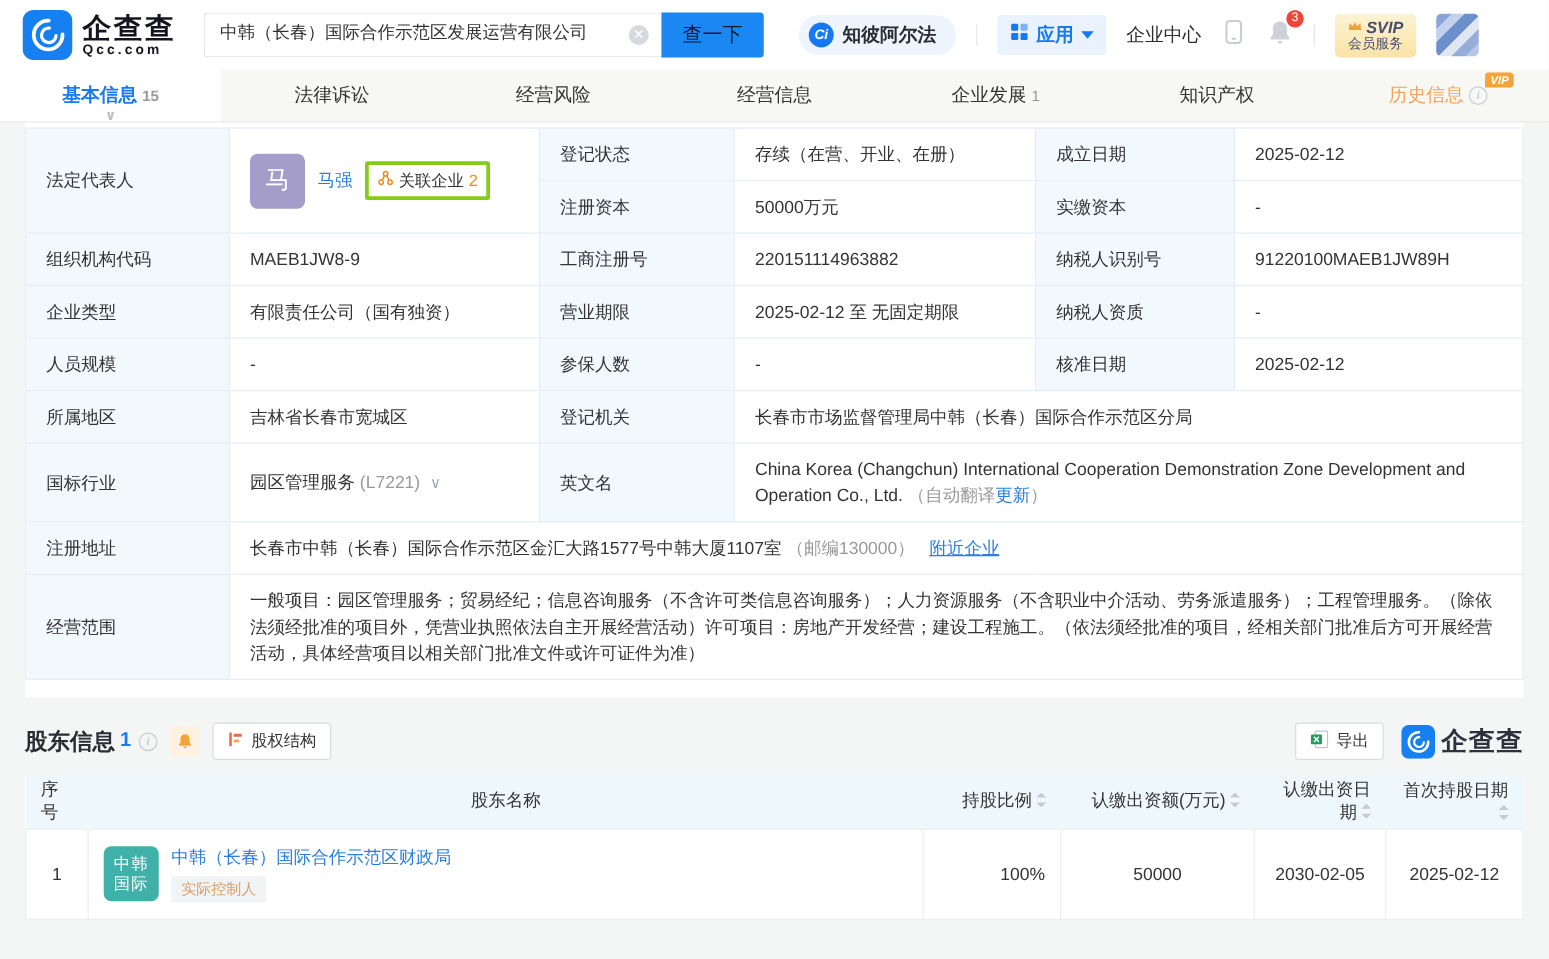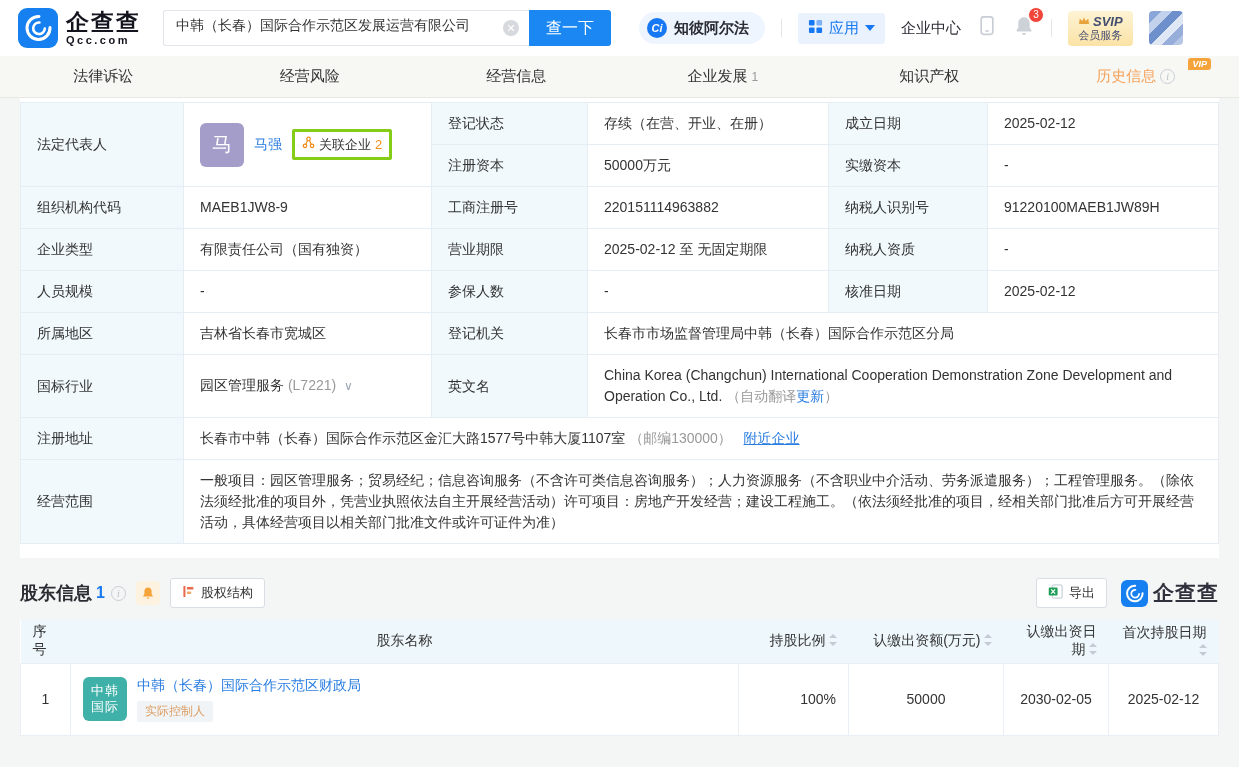--- a/index.html
+++ b/index.html
@@ -13,30 +13,30 @@
   .logo-icon svg { display:block; }
   .brand-cn { font-size:23px; font-weight:bold; color:#14141e; letter-spacing:2px; line-height:24px; }
   .brand-en { font-size:11px; font-weight:bold; color:#14141e; letter-spacing:2.5px; line-height:12px; }
   .slogan { background:#e2241d; color:#fff; font-size:12px; font-weight:bold; padding:4px 7px; line-height:16px; white-space:nowrap; }
   .search { display:flex; align-items:center; }
   .search-box { position:relative; }
   .search input { width:366px; height:36px; border:1px solid #e3e6ea; border-right:none; border-radius:3px 0 0 3px;
     padding:0 34px 4px 12px; font-size:14px; color:#333; outline:none; font-family:inherit; }
   .clear-ic { position:absolute; right:10px; top:10px; width:16px; height:16px; border-radius:50%; background:#d6dade;
     color:#fff; font-size:11px; line-height:16px; text-align:center; cursor:pointer; }
-  .search-btn { width:82px; height:36px; background:#1a87f2; color:#ffffff; border:none; border-radius:0 3px 3px 0;
+  .search-btn { width:82px; height:36px; background:#1a87f2; color:#0f172a; border:none; border-radius:0 3px 3px 0;
     font-size:16px; cursor:pointer; font-family:inherit;text-align:center; }
   .hnav { display:flex; align-items:center; margin-left:28px; gap:16px; flex:1; }
   .zhibi { display:flex; align-items:center; gap:7px; background:#eef5fe; border-radius:18px; padding:6px 16px 6px 8px; cursor:pointer; }
   .ci-ic { width:20px; height:20px; border-radius:50%; background:#1678f2; color:#fff; font-size:11px; font-weight:bold;
     line-height:20px; text-align:center; font-style:italic; }
   .zhibi span.t { font-size:15px; color:#2b2b33; font-weight:bold; }
   .vdiv { width:1px; height:18px; background:#e4e7ea; }
   .apps { display:flex; align-items:center; gap:6px; background:#e9f2fd; border-radius:3px; padding:6px 10px; cursor:pointer; }
-  .apps .t { color:#1678f2; font-size:15px; font-weight:normal; }
+  .apps .t { color:#1678f2; font-size:15px; font-weight:bold; }
   .caret { width:0; height:0; border-left:5px solid transparent; border-right:5px solid transparent; border-top:6px solid #1678f2; }
   .entc { font-size:15px; color:#2b2b33; cursor:pointer; }
   .bell-wrap { position:relative; cursor:pointer; }
   .badge { position:absolute; top:-8px; right:-9px; min-width:16px; height:16px; background:#f0453a; border:1px solid #fff;
     border-radius:9px; color:#fff; font-size:10px; line-height:14px; text-align:center; padding:0 3px; }
   .svip { background:linear-gradient(180deg,#fdf3d4,#fbe3a6); border-radius:4px; padding:4px 10px; text-align:center; cursor:pointer; }
   .svip .l1 { display:flex; align-items:center; gap:3px; font-size:13px; font-weight:bold; font-style:italic; color:#454d70; line-height:13px; }
   .svip .l2 { font-size:11px; color:#454d70; line-height:13px; margin-top:1px; }
   .havatar { width:34px; height:34px; border-radius:4px;
     background:linear-gradient(135deg,#8aa6d8 0 18%,#c3d2ec 18% 34%,#6d8fcb 34% 52%,#dfe7f4 52% 68%,#97aedb 68% 84%,#b6c7e6 84%); }
@@ -168,20 +168,25 @@
         </span>
         <span>SVIP</span>
       </div>
       <div class="l2">会员服务</div>
     </div>
     <span class="havatar"></span>
   </div>
 </div>
 
 <div class="tabs">
+  <div class="tab active">
+    <span>基本信息</span>
+      <span class="cnt">15</span>
+    <span class="chev">∨</span>
+  </div>
   <div class="tab">
       <span>法律诉讼</span>
     </div>
   <div class="tab">
       <span>经营风险</span>
     </div>
   <div class="tab">
       <span>经营信息</span>
     </div>
   <div class="tab">

